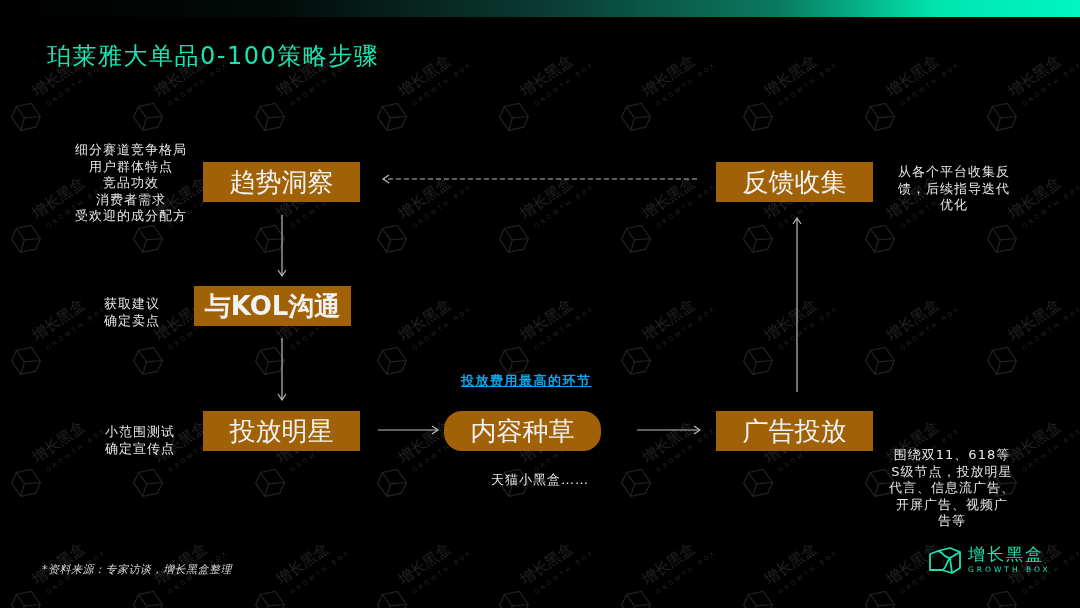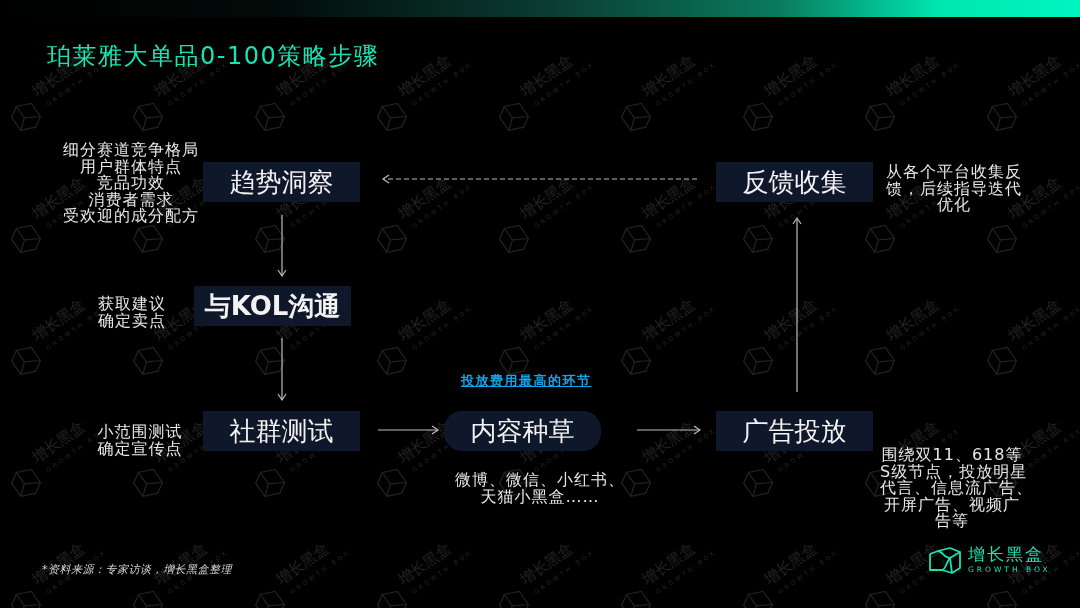--- a/index.html
+++ b/index.html
@@ -12,26 +12,26 @@
   .topbar {
     position: absolute; left: 0; top: 0; width: 1080px; height: 17px;
     background: linear-gradient(90deg, #000 0%, #020a08 25%, #0a3a30 50%, #0a7a5e 72%, #00e6b0 87%, #00f5c0 100%);
     z-index: 1;
   }
   .title {
     position: absolute; left: 47px; top: 40px; font-size: 24px; letter-spacing: 1.5px;
     color: #19e3b1; z-index: 2; white-space: nowrap;
   }
   .box {
-    position: absolute; width: 157px; height: 40px; background: #0f172a;
+    position: absolute; width: 157px; height: 40px; background: #a16207;
     color: #f2f2f2; font-size: 26px; display: flex; align-items: center; justify-content: center;
     z-index: 2; letter-spacing: 0px; white-space: nowrap;
   }
   .note {
-    position: absolute; color: #e8e8e8; font-size: 16px; line-height: 16.5px;
+    position: absolute; color: #e8e8e8; font-size: 13px; line-height: 16.5px;
     text-align: center; z-index: 2; letter-spacing: 1px;
   }
   .note div { white-space: nowrap; }
   .highlight {
     position: absolute; left: 461px; top: 372px; width: 159px; text-align: left;
     color: #0ea5e9; font-size: 13px; font-weight: bold; letter-spacing: 1.5px; z-index: 2; white-space: nowrap; text-decoration: underline;
   }
   .arrows { position: absolute; inset: 0; z-index: 1; }
   .source {
     position: absolute; left: 42px; top: 562px; color: #d8d8d8; font-size: 11px;
@@ -84,21 +84,21 @@
     <line x1="797" y1="392" x2="797" y2="218"></line>
     <polyline points="793,224 797,218 801,224"></polyline>
 
     <line x1="697" y1="179" x2="383" y2="179" stroke-dasharray="5,3"></line>
     <polyline points="389,175 383,179 389,183"></polyline>
   </g>
 </svg>
 
 <div class="box" style="left:203px; top:162px;">趋势洞察</div>
 <div class="box" style="left:194px; top:286px;font-weight:bold;">与KOL沟通</div>
-<div class="box" style="left:203px; top:411px;">社群测试</div>
+<div class="box" style="left:203px; top:411px;">投放明星</div>
 <div class="box" style="left:444px; top:411px;border-radius:18px;">内容种草</div>
 <div class="box" style="left:716px; top:411px;">广告投放</div>
 <div class="box" style="left:716px; top:162px;">反馈收集</div>
 
 <div class="note" style="left:60px; top:142px; width:142px;">
   <div>细分赛道竞争格局</div>
   <div>用户群体特点</div>
   <div>竞品功效</div>
   <div>消费者需求</div>
   <div>受欢迎的成分配方</div>
@@ -110,21 +110,20 @@
 </div>
 
 <div class="note" style="left:92px; top:416px; width:96px;margin-top:8px;">
   <div>小范围测试</div>
   <div>确定宣传点</div>
 </div>
 
 <div class="highlight">投放费用最高的环节</div>
 
 <div class="note" style="left:450px; top:472px; width:180px;">
-  <div>微博、微信、小红书、</div>
   <div>天猫小黑盒……</div>
 </div>
 
 <div class="note" style="left:880px; top:402px; width:144px;margin-top:45px;">
   <div>围绕双11、618等</div>
   <div>S级节点，投放明星</div>
   <div>代言、信息流广告、</div>
   <div>开屏广告、视频广</div>
   <div>告等</div>
 </div>

